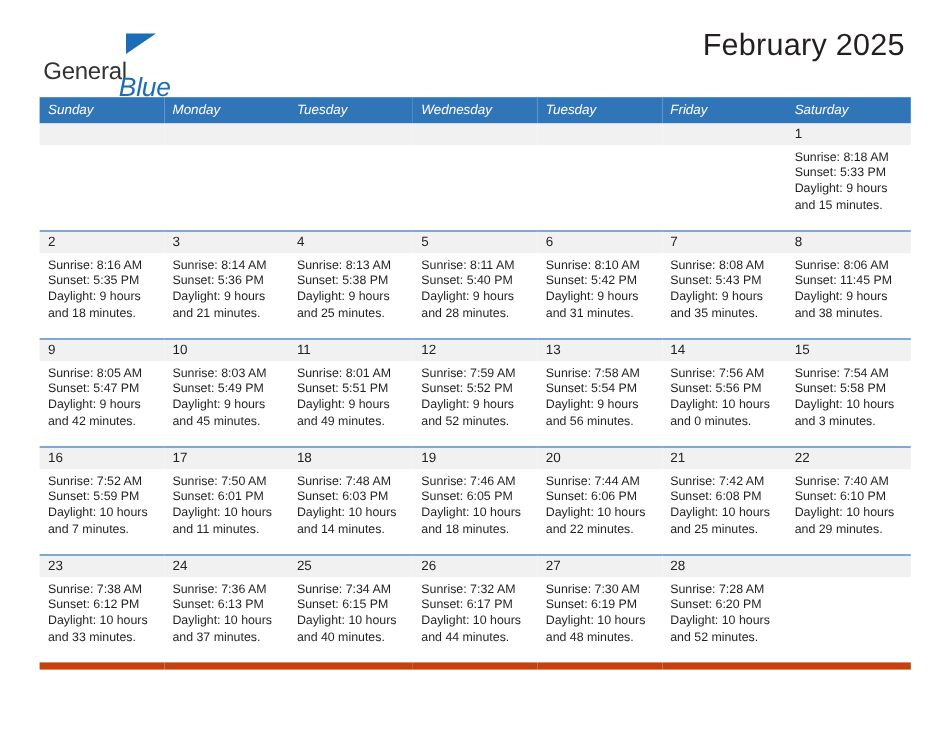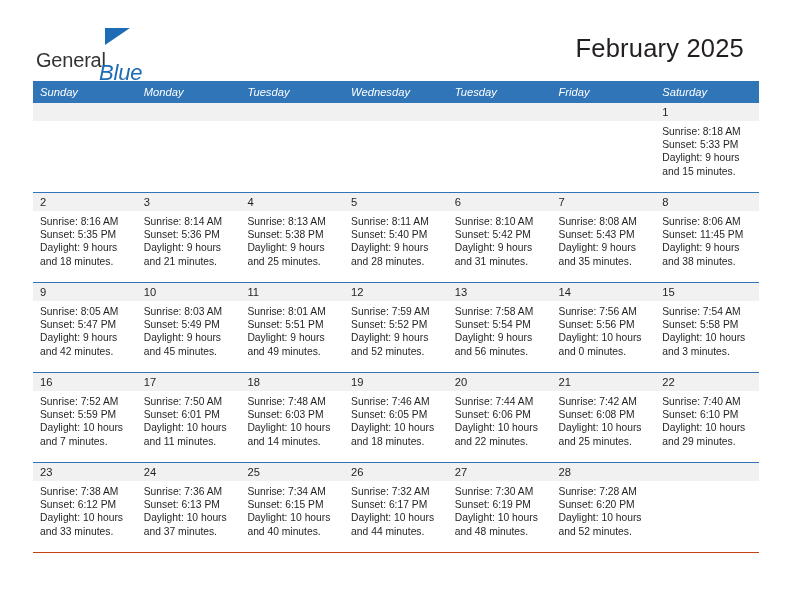--- a/index.html
+++ b/index.html
@@ -66,21 +66,21 @@
   }
   .title-wrap {
     text-align: right;
     padding-right: 3px;
   }
   .cal-title {
     font-size: 25.5px;
     color: #231f20;
     line-height: 1.1;
     font-weight: normal;
-    margin: 12px;
+    margin: 2px;
     letter-spacing: 0.2px;
   }
   .cal-subtitle {
     font-size: 13.3px;
     color: #231f20;
     margin: 9px 0 0 0;
     line-height: 1.1;
     font-weight: normal;
   }
 
@@ -105,21 +105,21 @@
   }
   .calendar td {
     vertical-align: top;
     padding: 0;
     border: none;
     border-bottom: 1px solid #3075b8;
     height: 89px;
     background: #ffffff;
   }
   .calendar tr.week:last-child td {
-    border-bottom: 1px solid #c2410c;
+    border-bottom: 6px solid #c2410c;
   }
   .cell-inner {
     height: 89px;
     box-sizing: border-box;
   }
   .daynum {
     background: #f1f1f1;
     font-size: 11.2px;
     color: #231f20;
     padding: 3px 0 3px 7px;

